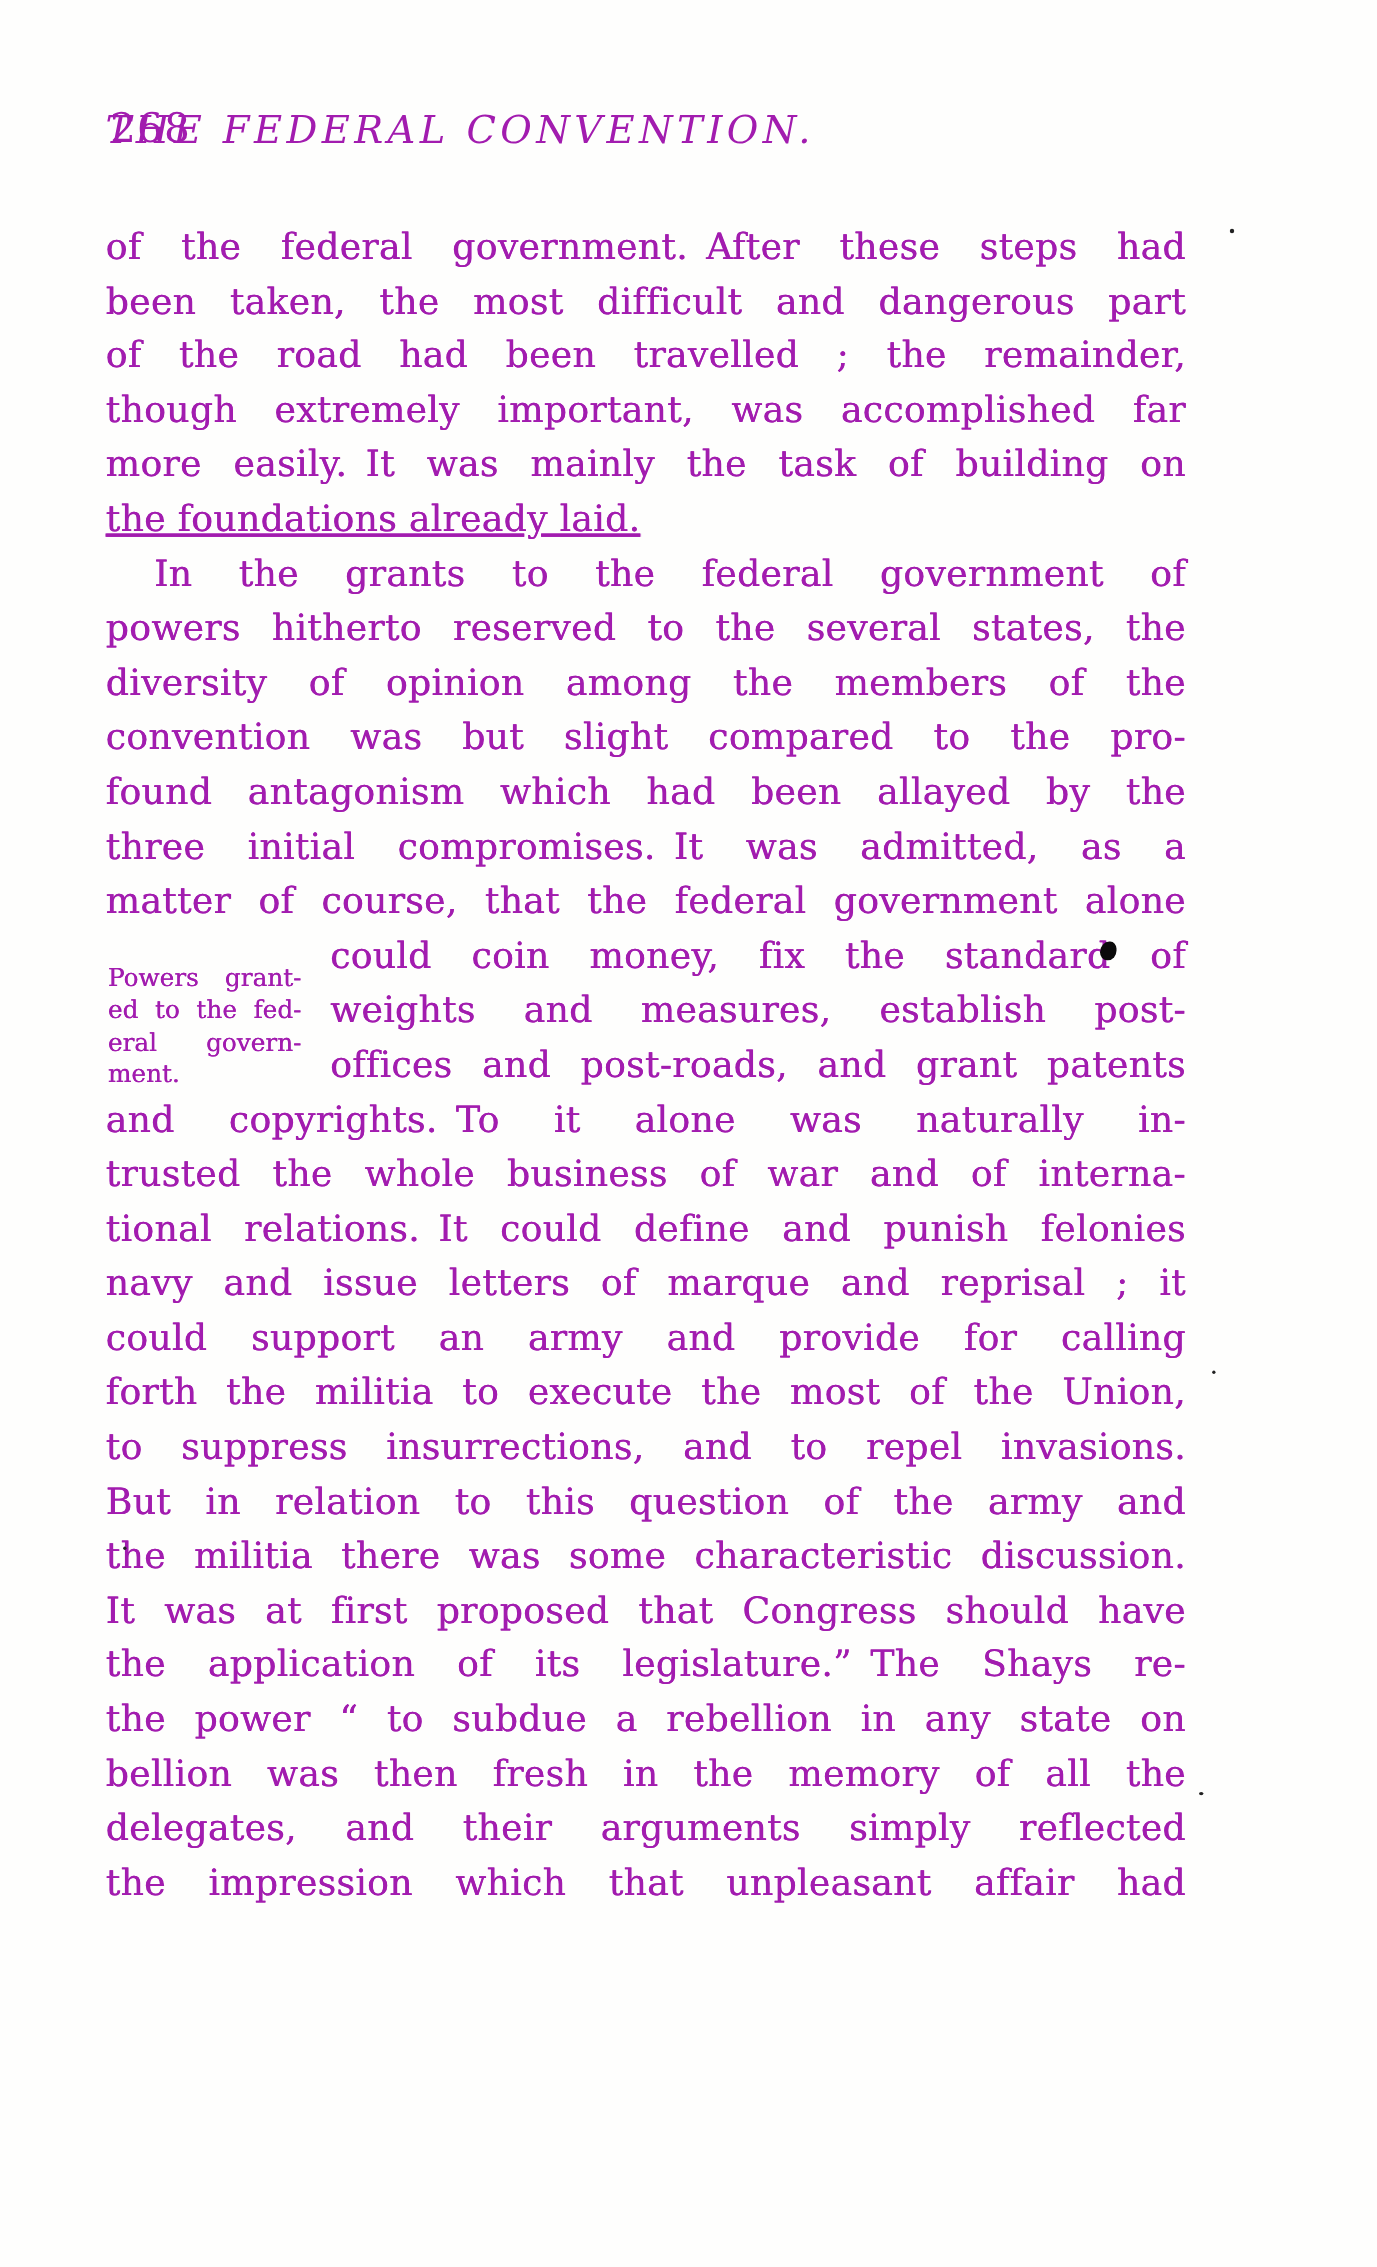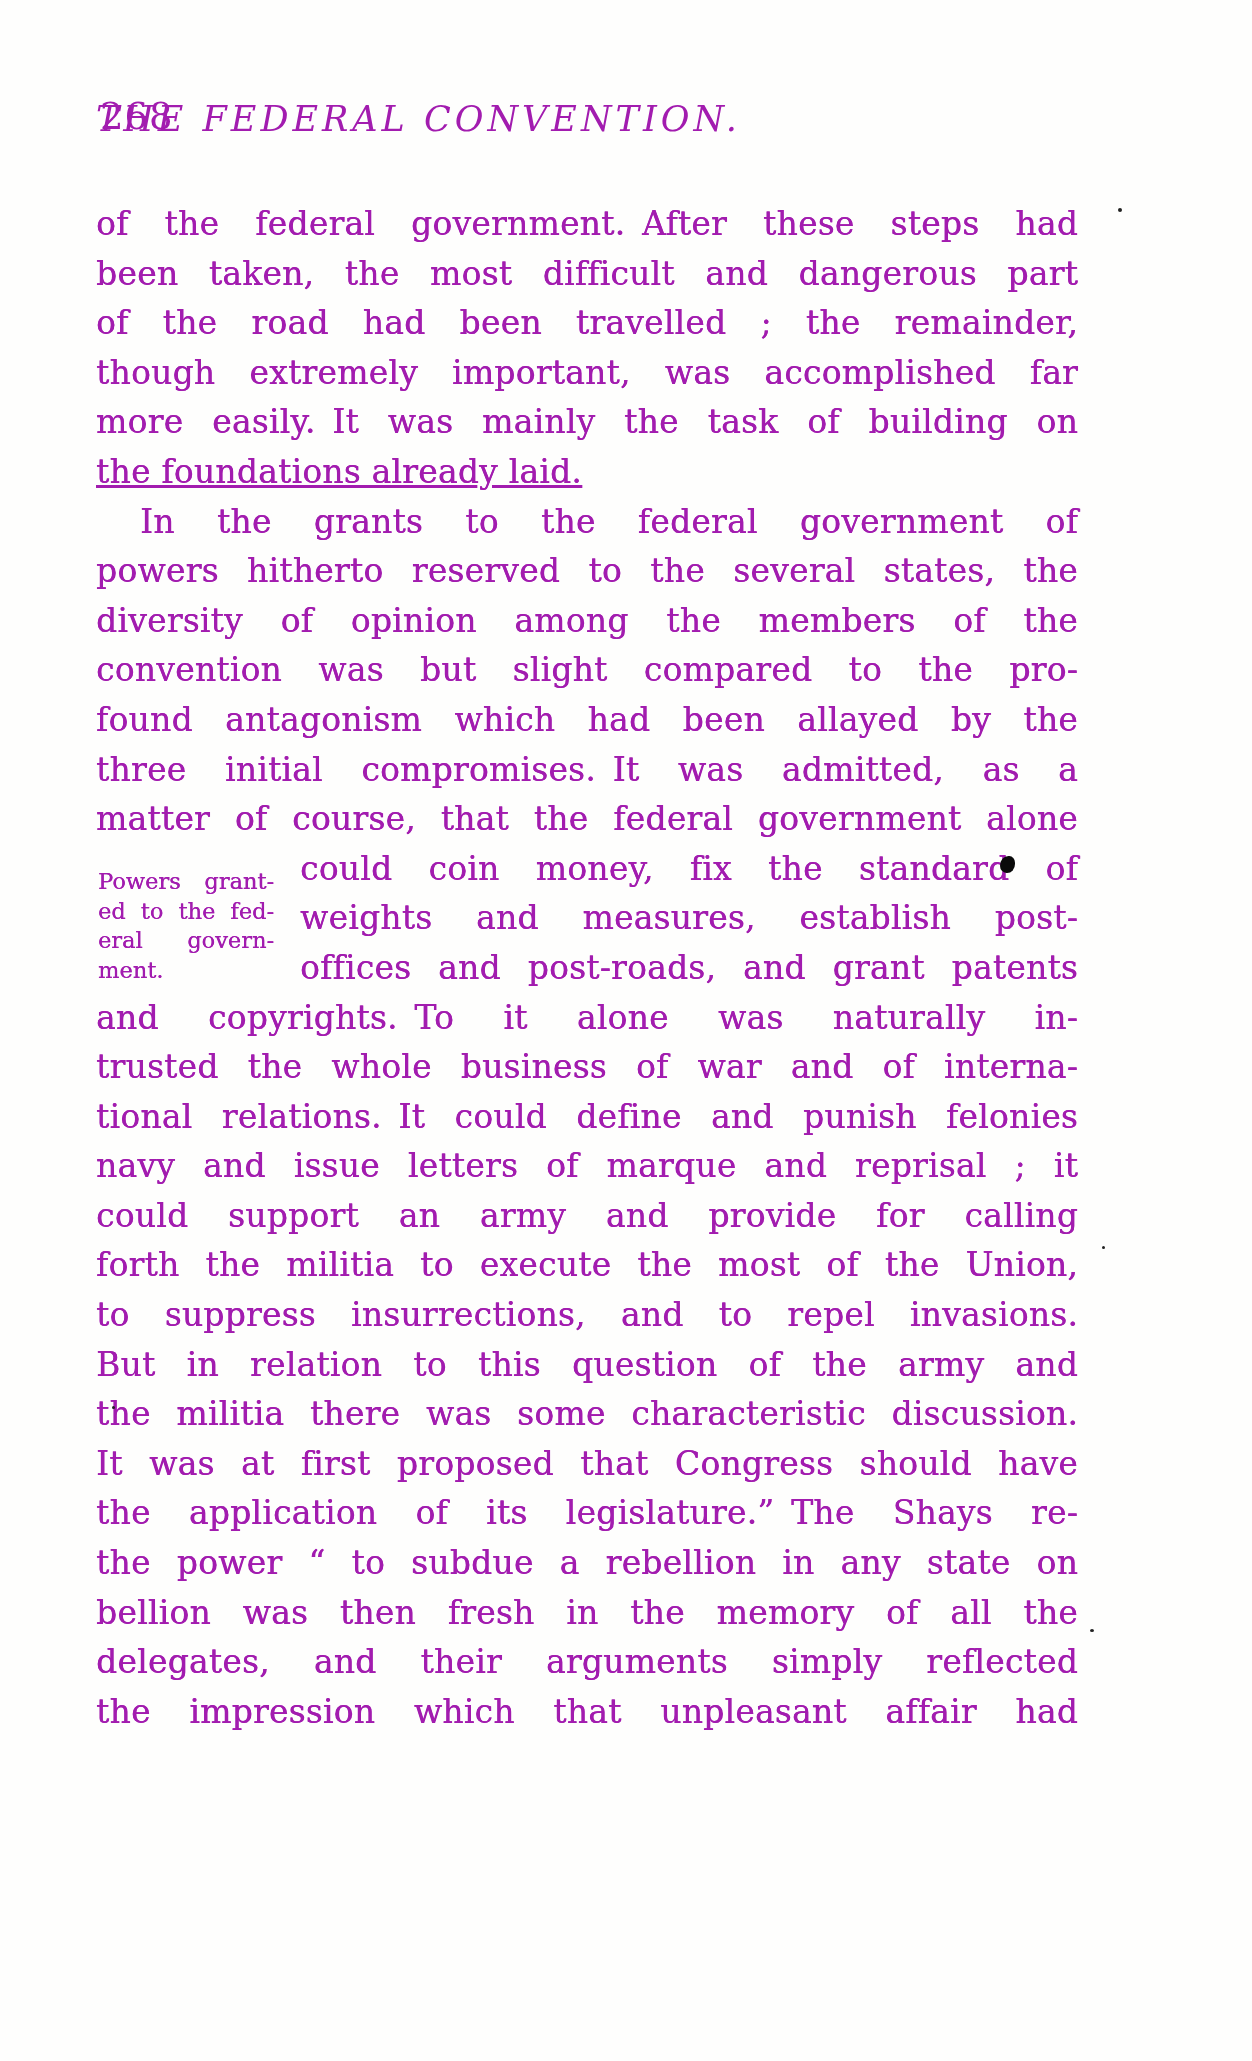--- a/index.html
+++ b/index.html
@@ -36,21 +36,21 @@
     line-height:49.6px;
     text-align:justify;
     text-align-last:justify;
     letter-spacing:0.2px;
     text-shadow:0.35px 0 0 currentColor;
     white-space:normal;
   }
   .p1 .line:last-child { text-align-last:left;text-decoration:underline; }        
   .indent-first .line:first-child { text-indent:44px; } 
   
-  .note-row { display:flex; align-items:center; }
+  .note-row { display:flex; align-items:flex-end; }
   .sidenote {
     width:204px; flex:0 0 204px;
     box-sizing:border-box;
     padding:16px 26px 0 2px;
   }
   .noteline {
     font-size:22.5px;
     line-height:29.5px;
     text-align:justify;
     text-align-last:justify;

